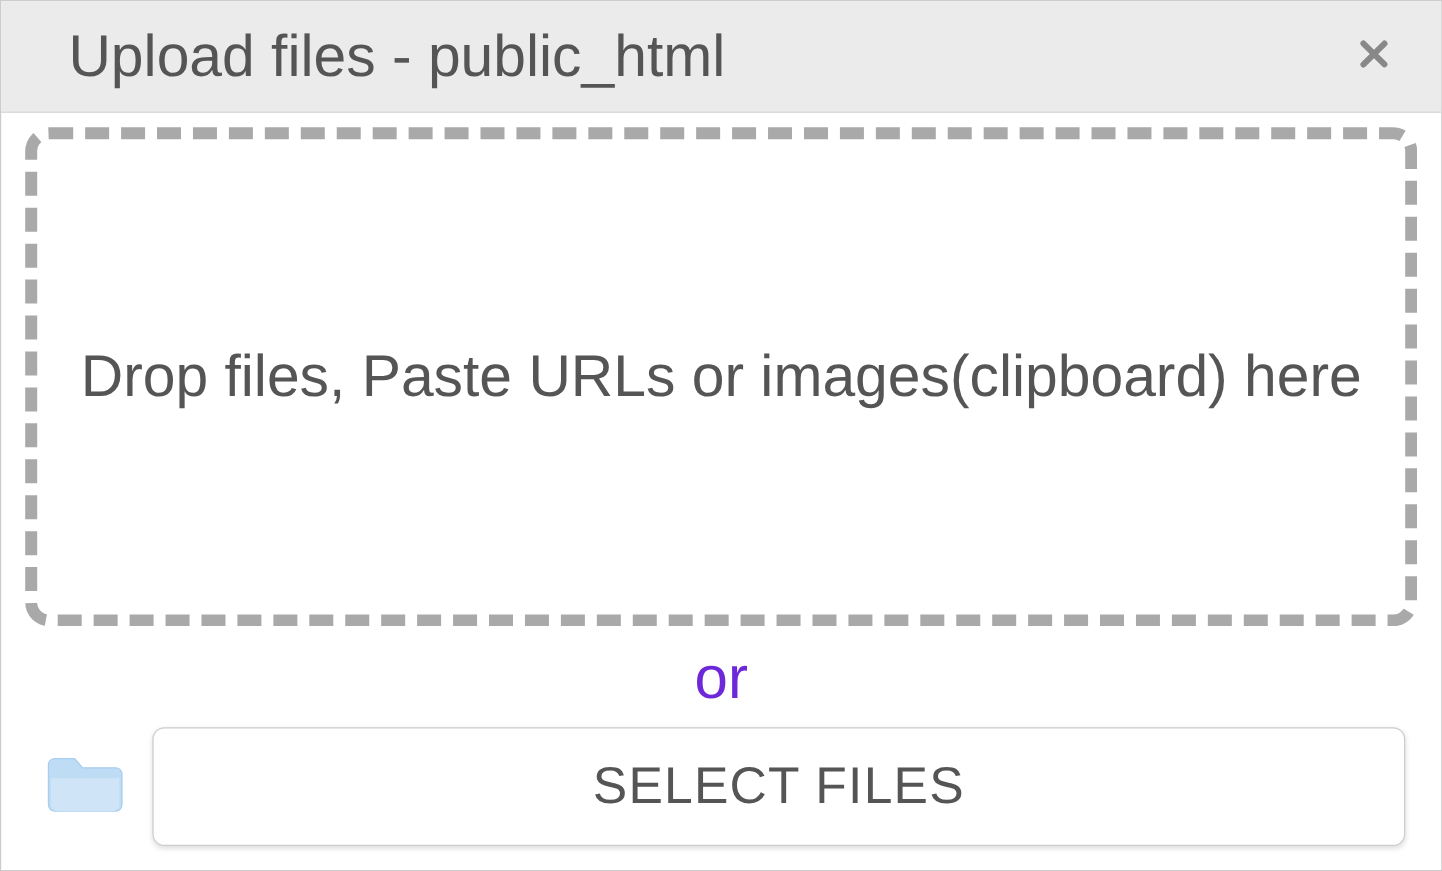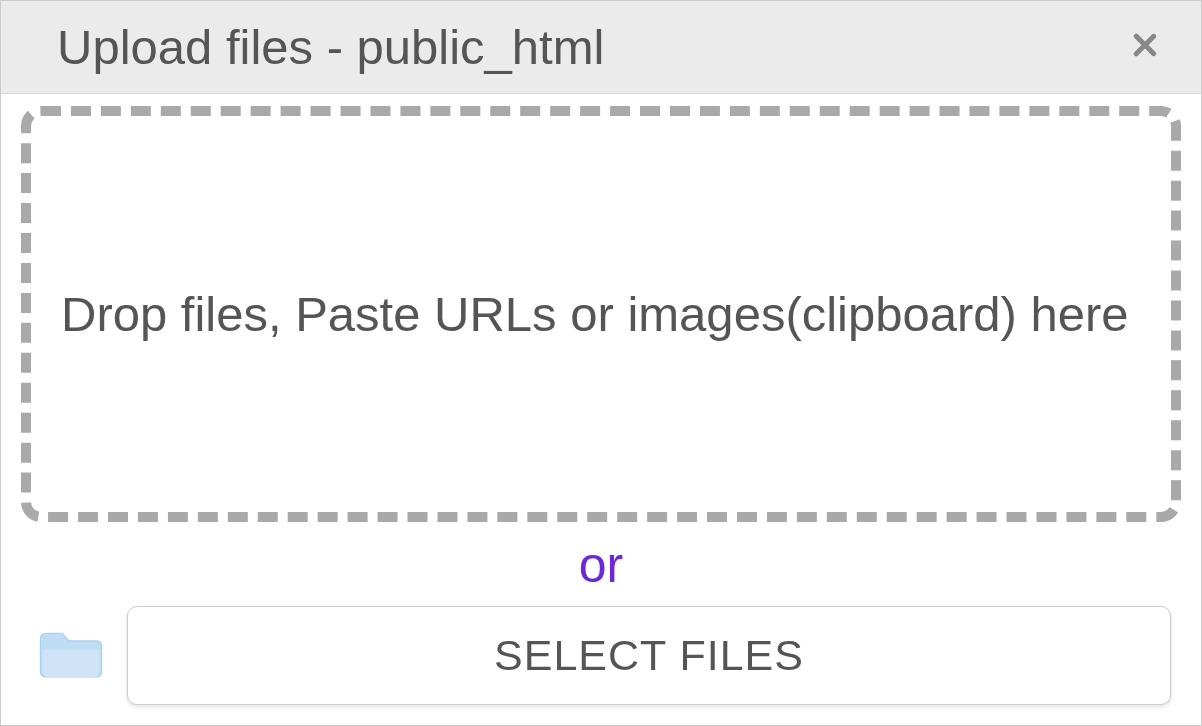--- a/index.html
+++ b/index.html
@@ -51,21 +51,21 @@
       padding: 12px 20px 20px 20px;
       display: flex;
       flex-direction: column;
     }
     .dropzone {
       border: 10px dashed #a9a9a9;
       border-radius: 20px;
       flex: 1;
       display: flex;
       align-items: center;
-      justify-content: flex-start;
+      justify-content: center;
       text-align: center;
       padding: 30px;
     }
     .dropzone-text {
       font-size: 49px;
       color: #555;
       line-height: 1.35;
     }
     .or-row {
       text-align: center;

